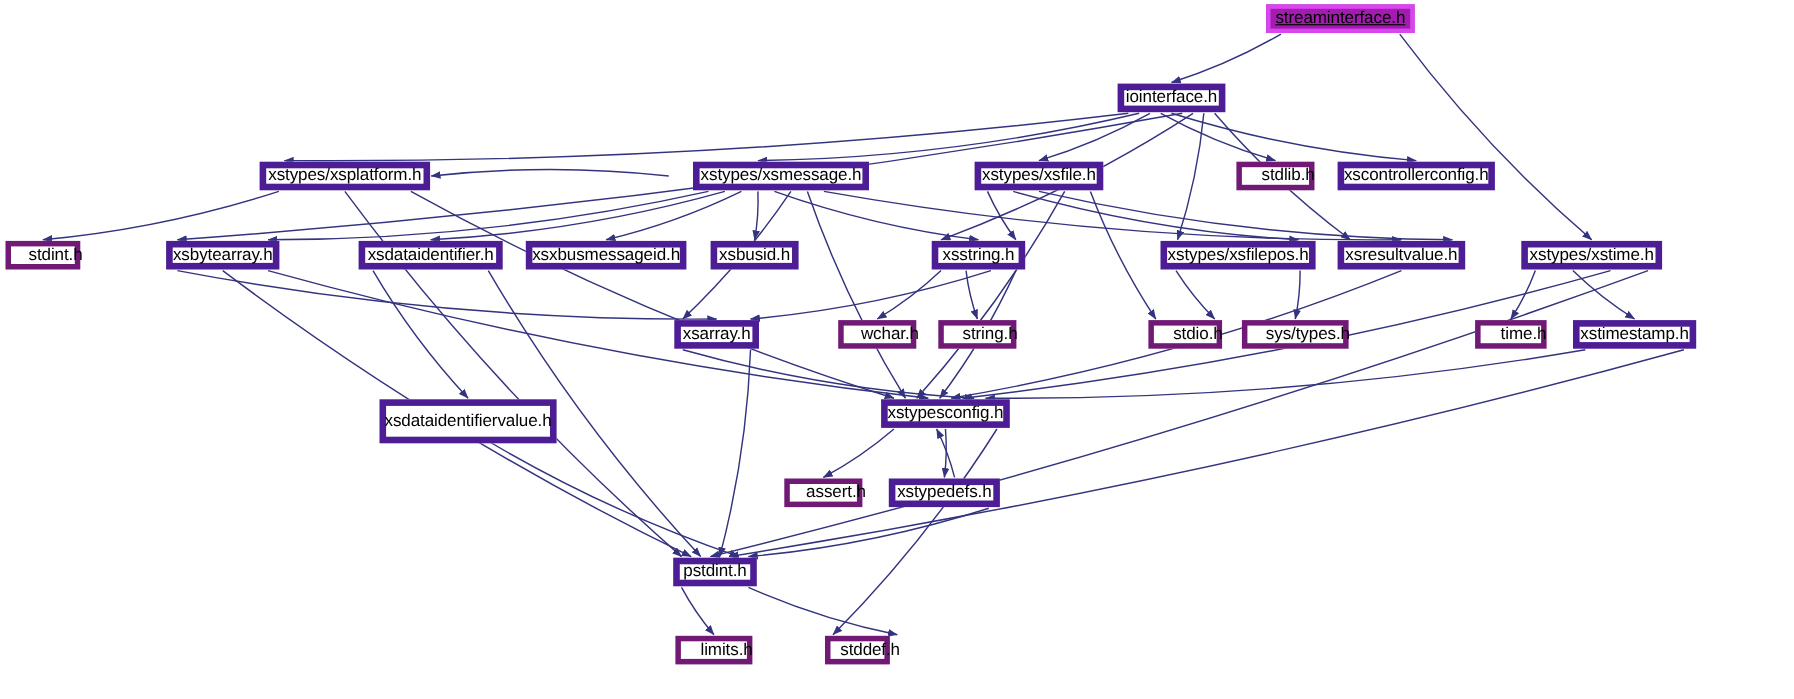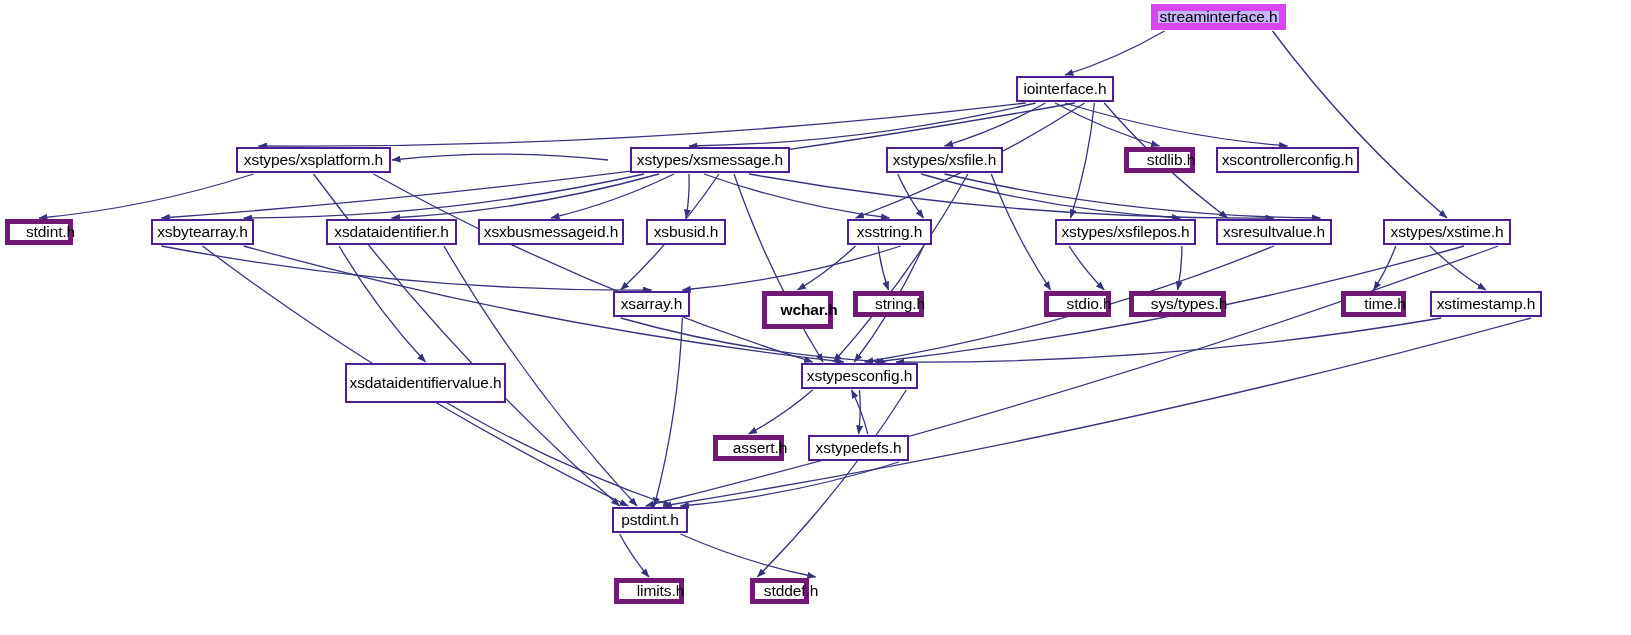--- a/index.html
+++ b/index.html
@@ -20,37 +20,38 @@
   }
   #graph-svg {
     position: absolute;
     top: 0;
     left: 0;
   }
   .node-box {
     position: absolute;
     box-sizing: border-box;
     background: #ffffff;
-    border: 2px solid #4c1d95;
+    border: 6px solid #4c1d95;
     display: flex;
     align-items: center;
     justify-content: center;
     white-space: nowrap;
     font-size: 15.5px;
     color: #000000;
     line-height: 1;
     letter-spacing: -0.1px;
   }
   .node-box.system {
     border: 5px solid #701a75;
     padding-left: 23px;
   }
   .node-box.root {
-    background: #c4b5fd;
-    border: 7px solid #d946ef;
+    background: #a21caf;
+    border: 4px solid #d946ef;
+    text-decoration: underline;
   }
   .node-label {
     padding: 0 2px;
     pointer-events: none;
   }
 </style>
 </head>
 <body>
 
 <div id="graph-root">
@@ -164,21 +165,21 @@
       </div>
       <div class="node-box" style="left: 1216px; top: 219px; width: 116px; height: 26px;">
         <span class="node-label">xsresultvalue.h</span>
       </div>
       <div class="node-box" style="left: 1383px; top: 219px; width: 128px; height: 26px;">
         <span class="node-label">xstypes/xstime.h</span>
       </div>
       <div class="node-box" style="left: 613px; top: 291px; width: 77px; height: 26px;">
         <span class="node-label">xsarray.h</span>
       </div>
-      <div class="node-box system" style="left: 762px; top: 291px; width: 71px; height: 38px; font-weight: bold;">
+      <div class="node-box system" style="left: 762px; top: 291px; width: 71px; height: 26px;">
         <span class="node-label">wchar.h</span>
       </div>
       <div class="node-box system" style="left: 853px; top: 291px; width: 71px; height: 26px;">
         <span class="node-label">string.h</span>
       </div>
       <div class="node-box system" style="left: 1044px; top: 291px; width: 67px; height: 26px;">
         <span class="node-label">stdio.h</span>
       </div>
       <div class="node-box system" style="left: 1129px; top: 291px; width: 97px; height: 26px;">
         <span class="node-label">sys/types.h</span>

